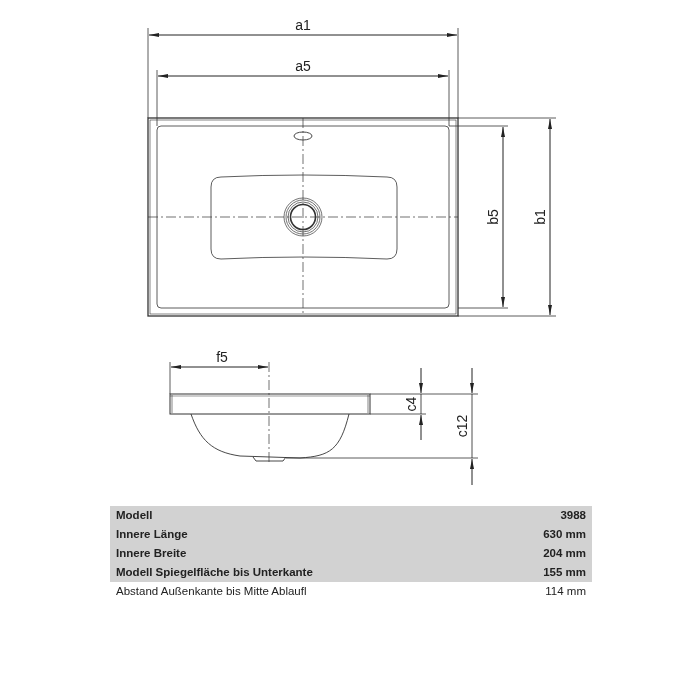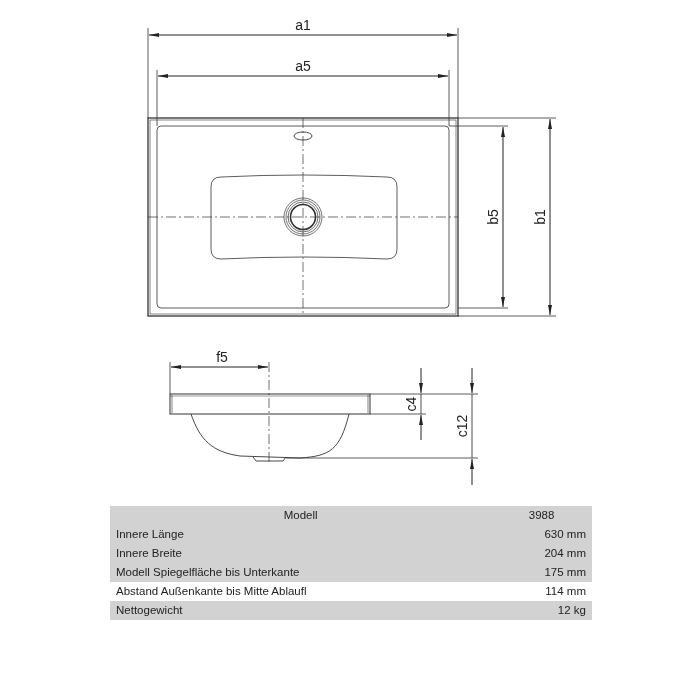--- a/index.html
+++ b/index.html
@@ -3,23 +3,23 @@
 <meta charset="utf-8">
 <style>
   html, body { margin: 0; padding: 0; background: #ffffff; }
   body { width: 700px; height: 700px; position: relative; overflow: hidden;
          font-family: "Liberation Sans", "DejaVu Sans", sans-serif; }
   #drawing { position: absolute; left: 0; top: 0; width: 700px; height: 500px; }
   .dimlabel { font-family: "Liberation Sans", "DejaVu Sans", sans-serif; font-size: 14px; fill: #222; }
   #spec-table { position: absolute; left: 110px; top: 506px; width: 482px;
                 border-collapse: collapse; font-size: 11.5px; color: #222; }
   #spec-table td { height: 19px; padding: 0 6px; line-height: 19px; white-space: nowrap; }
-  #spec-table tr.shaded td { background: #d2d2d2; }
+  #spec-table tr.shaded td { background: #d2d2d2; font-weight: bold; }
   #spec-table td.val { text-align: right; }
-  #spec-table tr.head td { font-weight: normal; text-align: center; }
+  #spec-table tr.head td { font-weight: bold; }
 </style>
 </head>
 <body>
 
 <svg id="drawing" viewBox="0 0 700 500" xmlns="http://www.w3.org/2000/svg">
   <defs>
     <marker id="arr" viewBox="0 0 10 4" refX="10" refY="2" markerWidth="10" markerHeight="4" orient="auto-start-reverse" markerUnits="userSpaceOnUse">
       <path d="M0,0 L10,2 L0,4 z" fill="#222"></path>
     </marker>
   </defs>
@@ -109,24 +109,20 @@
     <tr class="shaded">
       <td>Innere Länge</td>
       <td class="val">630 mm</td>
     </tr>
     <tr class="shaded">
       <td>Innere Breite</td>
       <td class="val">204 mm</td>
     </tr>
     <tr class="shaded">
       <td>Modell Spiegelfläche bis Unterkante</td>
-      <td class="val">175 mm</td>
+      <td class="val">155 mm</td>
     </tr>
     <tr>
       <td>Abstand Außenkante bis Mitte Ablaufl</td>
       <td class="val">114 mm</td>
     </tr>
-    <tr class="shaded">
-      <td>Nettogewicht</td>
-      <td class="val">12 kg</td>
-    </tr>
   </tbody>
 </table>
 
 </body></html>

